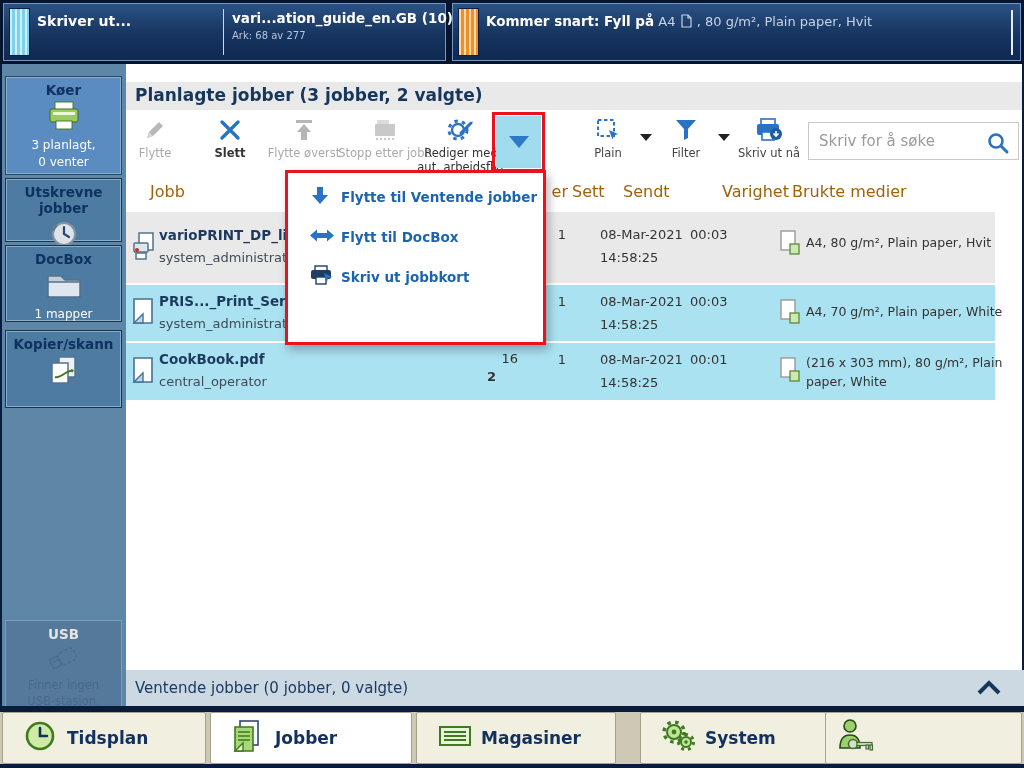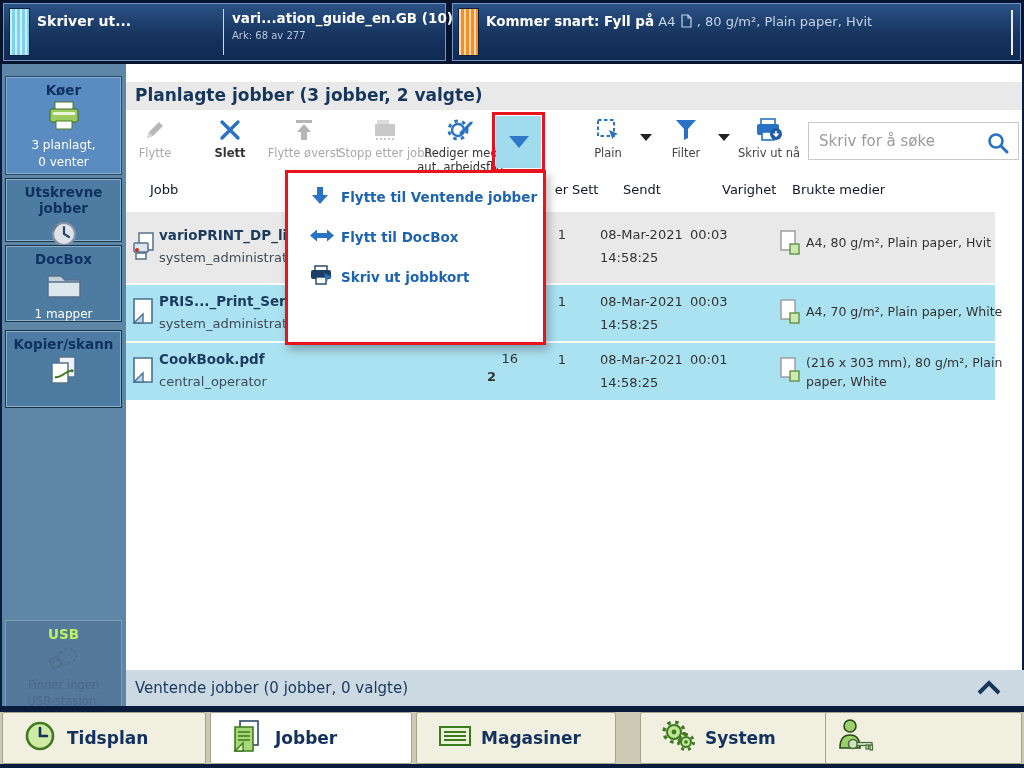--- a/index.html
+++ b/index.html
@@ -30,21 +30,21 @@
   .sbtn{position:absolute;left:3px;width:117px;border:1px solid #1e3346;
         box-shadow:inset 0 0 0 1px #86aecd;background:#4e7ba2;text-align:center;cursor:pointer}
   .sbtn .t{font-size:13.5px;font-weight:bold;color:#0f3160;margin-top:5px}
   .sbtn .sub{font-size:12px;color:#fff;line-height:1.4}
   .sbtn .ic{margin:3px auto 2px}
   #sb-koer{top:12px;height:99px;background:#5a8bc1;border-color:#2a4a6a}
   #sb-utsk{top:114px;height:64px}
   #sb-docbox{top:181px;height:77px}
   #sb-kopier{top:266px;height:78px}
   #sb-usb{top:556px;height:88px;background:#54799b;border-color:#7e9db5;box-shadow:none}
-  #sb-usb .t{color:#bef264}
+  #sb-usb .t{color:#e5e5e5}
   #sb-usb .sub{color:#49688a;font-size:11.5px}
 
   
   .main{position:absolute;left:126px;top:64px;width:896px;height:642px;background:#fff}
   .title-band{position:absolute;left:0;top:18px;width:896px;height:28px;background:#e9e9e9}
   .title-band .tt{position:absolute;left:9px;top:3px;font-size:17px;font-weight:bold;color:#16365c}
 
   .tbtn{position:absolute;top:50px;height:58px;text-align:center;cursor:pointer}
   .tbtn .ic{height:32px;display:flex;align-items:center;justify-content:center}
   .tbtn .lb{font-size:11.5px;color:#444;line-height:1.25}
@@ -67,21 +67,21 @@
   .dropbtn .tri{width:0;height:0;border-left:10px solid transparent;border-right:10px solid transparent;
                 border-top:12px solid #2d79c7}
   .red-box-btn{position:absolute;left:366px;top:48px;width:53px;height:60px;border:3px solid #e8131c;pointer-events:none;z-index:30}
 
   .searchbox{position:absolute;left:682px;top:58px;width:211px;height:38px;background:#fff;border:1px solid #c9c9c9}
   .searchbox input{position:absolute;left:0;top:0;width:100%;height:100%;border:none;outline:none;
                    padding:0 38px 0 10px;font-size:15px;color:#333;font-family:inherit;background:transparent}
   .searchbox input::placeholder{color:#9a9a9a}
   .searchbox .mag{position:absolute;right:8px;top:8px}
 
-  .th{position:absolute;top:118px;font-size:13px;color:#0f172a;white-space:nowrap}
+  .th{position:absolute;top:118px;font-size:16px;color:#a16207;white-space:nowrap}
   #th-job{left:24px}
   #th-frag{left:400px;width:42px;text-align:right}
   #th-sett{left:446px}
   #th-sendt{left:497px}
   #th-var{left:596px}
   #th-med{left:666px}
 
   .row{position:absolute;left:0;width:869px;cursor:pointer}
   #row-0{top:148px;height:71px;background:#e9e9e9}
   #row-1{top:221px;height:56px;background:#abe2f1}

